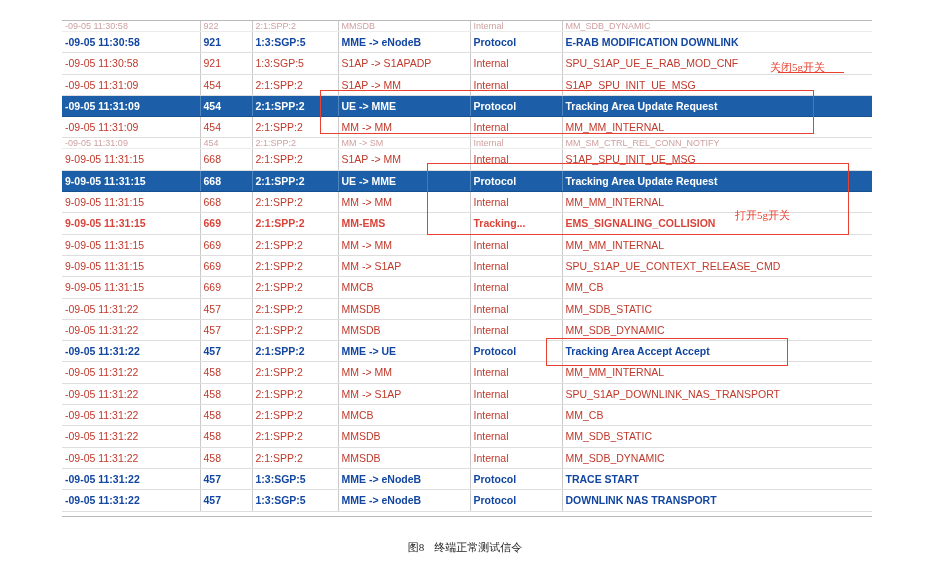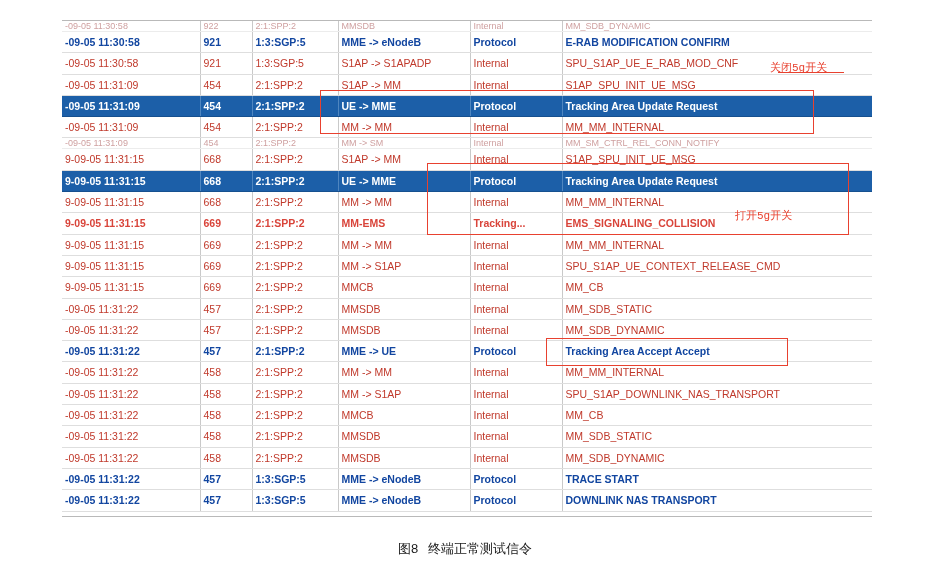--- a/index.html
+++ b/index.html
@@ -92,37 +92,37 @@
   
   .annot-box {
     position: absolute;
     border: 1.4px solid #e8412f;
     pointer-events: none;
   }
   .annot-text {
     position: absolute;
     color: #e8412f;
     font-size: 11px;
-    font-family: Liberation Mono, monospace;
+    font-family: Liberation Serif, serif;
     white-space: nowrap;
     text-align: right;
   }
   .annot-line {
     position: absolute;
     background: #e8412f;
     height: 1.4px;
   }
   .caption {
     position: absolute;
     left: 0;
     top: 540px;
     width: 930px;
     text-align: center;
-    font-family: Liberation Sans, sans-serif;
-    font-size: 13px;
+    font-family: Liberation Serif, serif;
+    font-size: 11px;
     color: #1b1b1b;
   }
   .caption .cap-num { margin-right: 10px; }
   .side-shade-left {
     position: absolute;
     left: 0; top: 0; width: 62px; height: 585px;
     background: #ffffff;
   }
   .side-shade-right {
     position: absolute;
@@ -153,21 +153,21 @@
             <td>MMSDB</td>
             <td>Internal</td>
             <td>MM_SDB_DYNAMIC</td>
           </tr>
           <tr class="row-proto2">
             <td>-09-05 11:30:58</td>
             <td>921</td>
             <td>1:3:SGP:5</td>
             <td>MME -&gt; eNodeB</td>
             <td>Protocol</td>
-            <td>E-RAB MODIFICATION CONFIRM</td>
+            <td>E-RAB MODIFICATION DOWNLINK</td>
           </tr>
           <tr class="row-normal">
             <td>-09-05 11:30:58</td>
             <td>921</td>
             <td>1:3:SGP:5</td>
             <td>S1AP -&gt; S1APADP</td>
             <td>Internal</td>
             <td>SPU_S1AP_UE_E_RAB_MOD_CNF</td>
           </tr>
           <tr class="row-normal">

